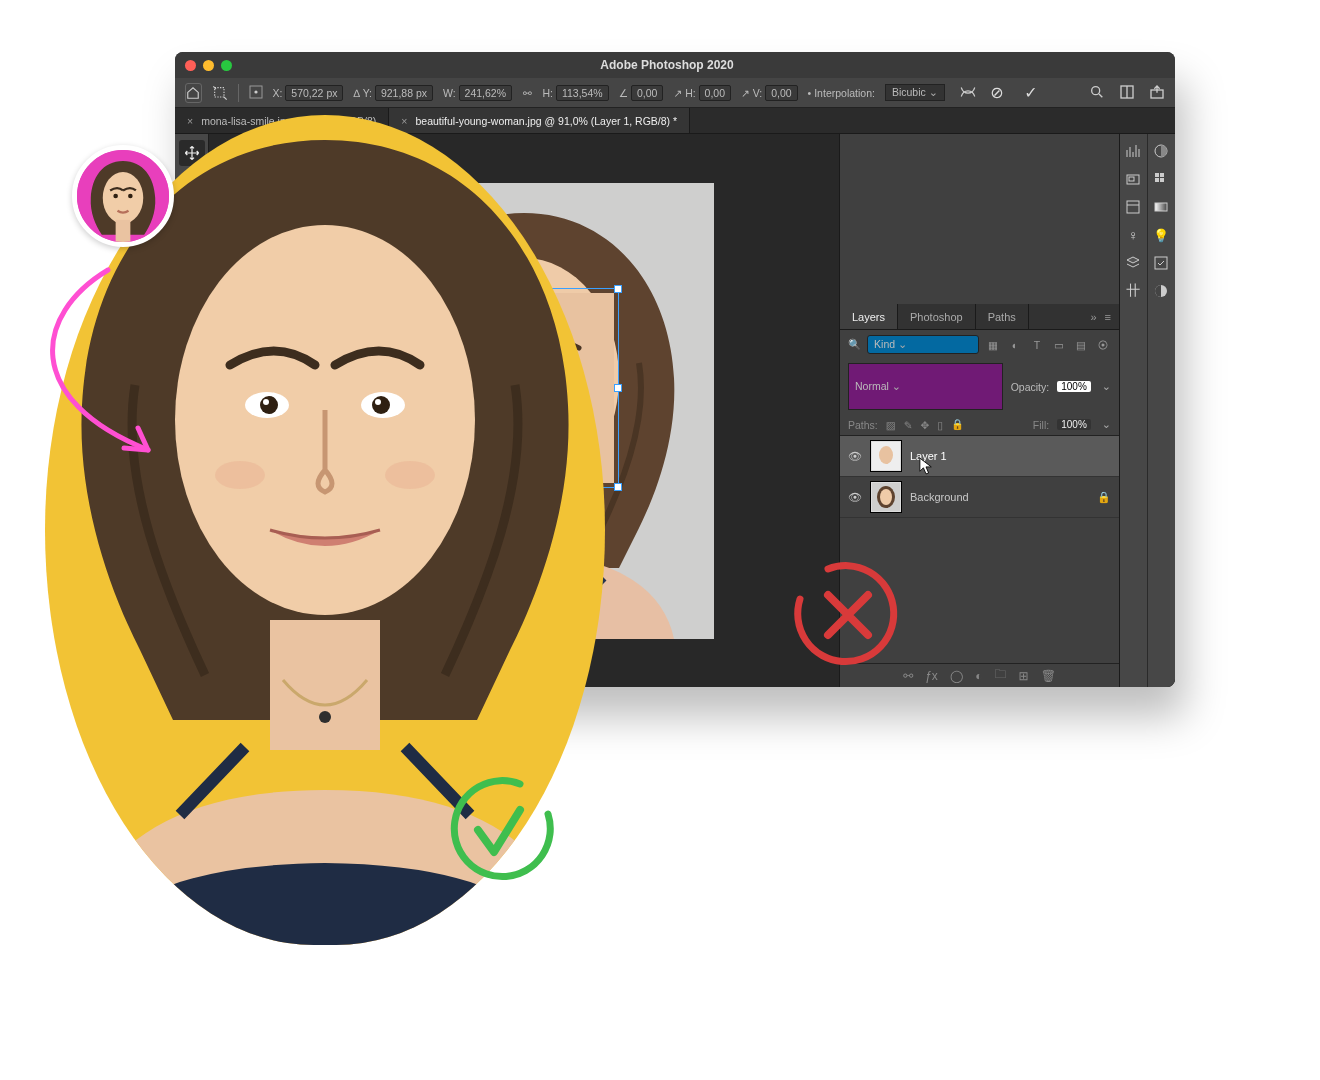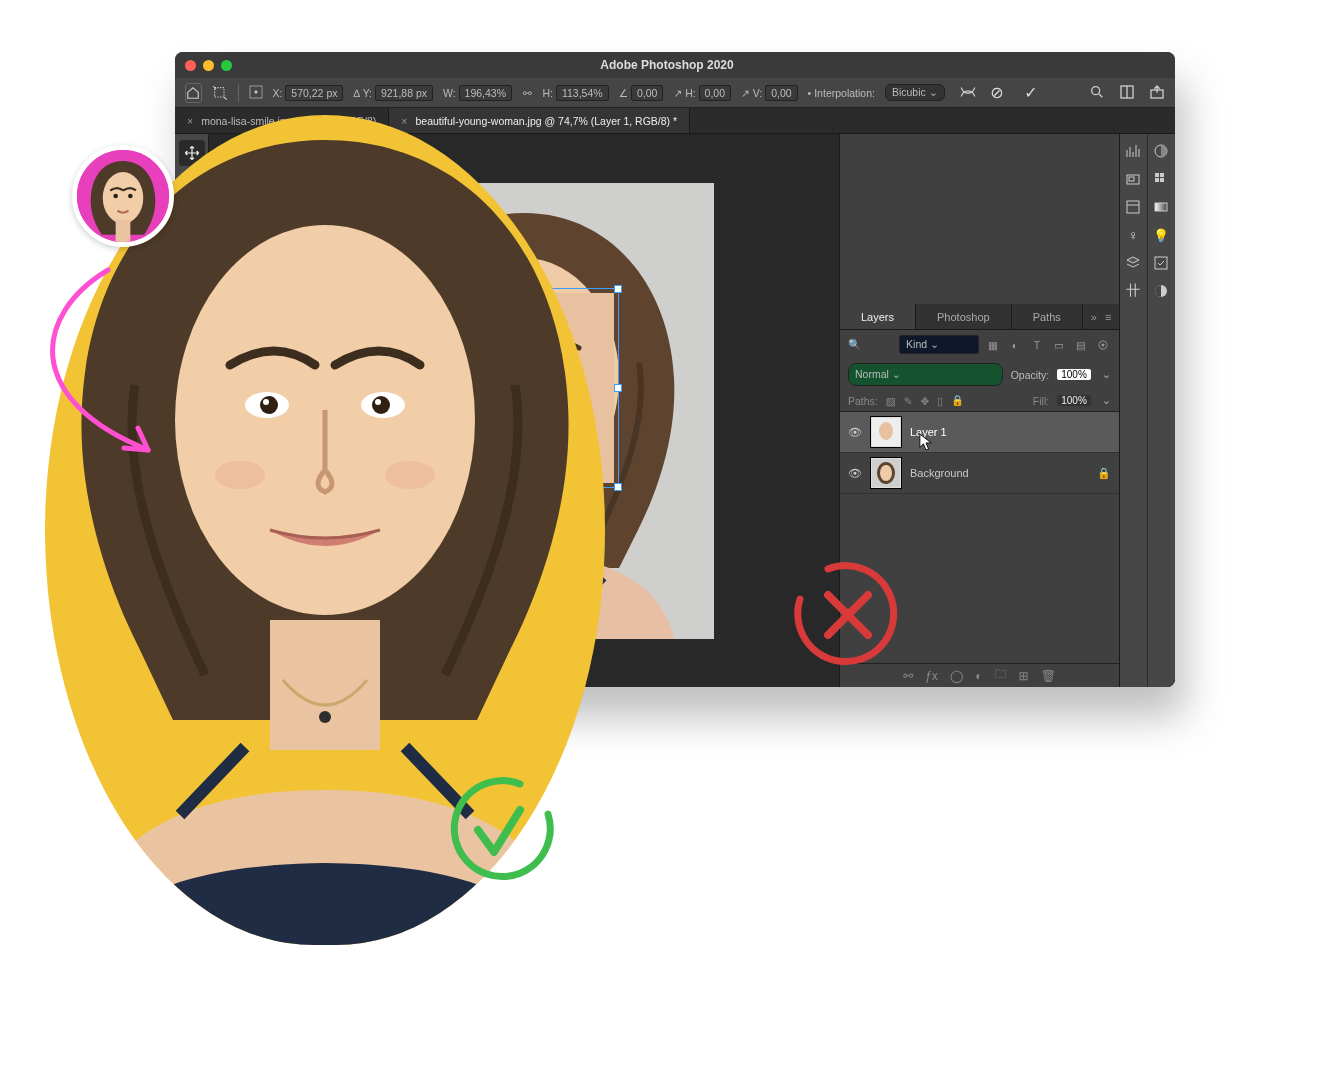--- a/index.html
+++ b/index.html
@@ -101,28 +101,28 @@
   .thandles .h { position:absolute;width:8px;height:8px;background:#fff;border:1px solid #3aa0ff;
     transform:translate(-50%,-50%);}
   .h1{left:0;top:0}.h2{left:50%;top:0}.h3{left:100%;top:0}
   .h4{left:0;top:50%}.h5{left:100%;top:50%}
   .h6{left:0;top:100%}.h7{left:50%;top:100%}.h8{left:100%;top:100%}
 
   
   .panels { width:280px;background:#404040;border-left:1px solid #1a1a1a;display:flex;flex-direction:column; }
   .panel-top { height:170px;background:#404040; }
   .panel-tabs { display:flex;height:26px;background:#323232;border-bottom:1px solid #1a1a1a;}
-  .ptab { padding:0 21px;display:flex;align-items:center;font-size:11px;color:#aaa;border-right:1px solid #1a1a1a;}
+  .ptab { padding:0 12px;display:flex;align-items:center;font-size:11px;color:#aaa;border-right:1px solid #1a1a1a;}
   .ptab.active{background:#404040;color:#eee;}
   .panel-layers { flex:1;display:flex;flex-direction:column;background:#404040;}
   .lay-row1 { display:flex;align-items:center;gap:6px;padding:5px 8px;font-size:10.5px;color:#bbb;}
-  .lay-row1 .src { flex:1;background:#0f172a;border:1px solid #222;border-radius:3px;padding:2px 6px;margin-left:32px;}
+  .lay-row1 .src { flex:1;background:#0369a1;border:1px solid #222;border-radius:3px;padding:2px 6px;}
   .lay-row1 .ico { width:16px;text-align:center;color:#999;}
   .lay-row2,.lay-row3 { display:flex;align-items:center;gap:8px;padding:4px 8px;font-size:10.5px;color:#bbb;}
-  .sel-mode { flex:1;background:#14532d;border:1px solid #222;border-radius:8px;padding:4px 6px;}
+  .sel-mode { flex:1;background:#701a75;border:1px solid #222;border-radius:0;padding:16px 6px;}
   .pct { background:#fff;color:#000;padding:0 4px;border-radius:2px;font-size:10px;}
   .layers-list { flex:1;border-top:1px solid #222;}
   .layer {
     display:flex;align-items:center;gap:8px;padding:4px 8px;
     border-bottom:1px solid #333;
   }
   .layer.sel { background:#5a5a5a;color:#fff;}
   .layer .eye{width:14px;text-align:center;color:#ccc;}
   .layer .thumb{
     width:32px;height:32px;background:#ddd;border:1px solid #000;
@@ -204,28 +204,28 @@
     </div>
     <div class="opt-sep"></div>
     <span class="opt-label">
       <svg width="14" height="14" viewBox="0 0 14 14">
           <rect x="1" y="1" width="12" height="12" fill="none" stroke="#999"></rect>
           <circle cx="7" cy="7" r="1.6" fill="#ccc"></circle>
         </svg>
     </span>
     <span class="opt-label"><span>X:</span> <span class="opt-val">570,22 px</span></span>
     <span class="opt-label">∆ <span>Y:</span> <span class="opt-val">921,88 px</span></span>
-    <span class="opt-label"><span>W:</span> <span class="opt-val">196,43%</span></span>
+    <span class="opt-label"><span>W:</span> <span class="opt-val">241,62%</span></span>
     <span class="opt-link">⚯</span>
     <span class="opt-label"><span>H:</span> <span class="opt-val">113,54%</span></span>
     <span class="opt-label"><span>∠</span> <span class="opt-val">0,00</span></span>
     <span class="opt-label">↗ <span>H:</span> <span class="opt-val">0,00</span></span>
     <span class="opt-label">↗ <span>V:</span> <span class="opt-val">0,00</span></span>
     <span class="opt-label">• <span>Interpolation:</span></span>
-    <span class="sel-mode chev" style="flex:0;padding:1px 6px;background:#333;border:1px solid #222;border-radius:6px;">Bicubic</span>
+    <span class="sel-mode chev" style="flex:0;padding:1px 6px;background:#333;border:1px solid #222;border-radius:0;">Bicubic</span>
     <span style="margin-left:4px;">
       <svg width="18" height="16" viewBox="0 0 24 20" fill="none" stroke="#ccc" stroke-width="1.6">
           <path d="M3 16c3-10 15-10 18 0M3 4c3 10 15 10 18 0"></path>
         </svg>
     </span>
     <div class="right">
       <span class="opt-check" style="font-size:16px;">⊘</span>
       <span class="opt-check" style="font-size:16px;">✓</span>
       <span style="width:20px"></span>
       <span><svg width="16" height="16" viewBox="0 0 24 24" fill="none" stroke="#ccc" stroke-width="2">
@@ -243,21 +243,21 @@
     </div>
   </div>
 
   <div class="doctabs">
     <div class="doctab">
       <span class="x">×</span>
       <span>mona-lisa-smile.jpg @ 248% (RGB/8)</span>
     </div>
     <div class="doctab active">
       <span class="x">×</span>
-      <span>beautiful-young-woman.jpg @ 74,7% (Layer 1, RGB/8) *</span>
+      <span>beautiful-young-woman.jpg @ 91,0% (Layer 1, RGB/8) *</span>
     </div>
   </div>
 
   <div class="work">
 
     <div class="toolbox">
       <div class="tool sel">
         <svg width="16" height="16" viewBox="0 0 24 24" fill="none" stroke="#eee" stroke-width="1.8">
             <path d="M12 2v20M2 12h20M12 2l-3 3M12 2l3 3M12 22l-3-3M12 22l3-3M2 12l3-3M2 12l3 3M22 12l-3-3M22 12l-3 3"></path>
           </svg>

